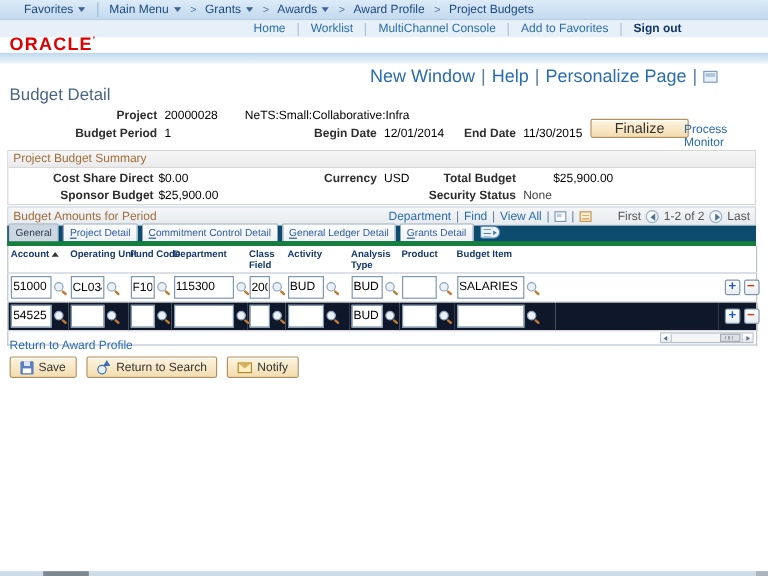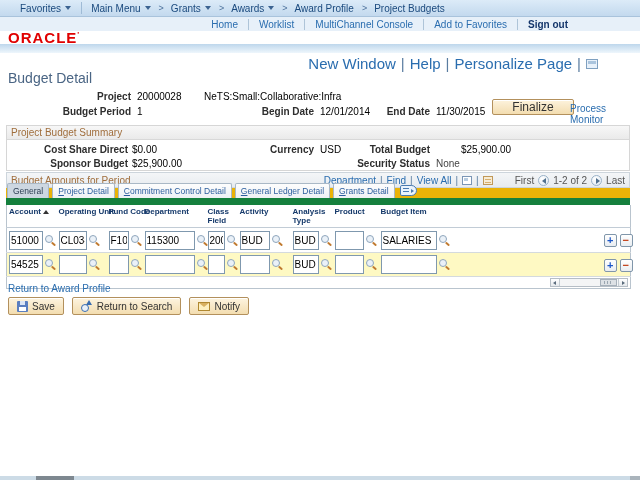--- a/index.html
+++ b/index.html
@@ -79,22 +79,22 @@
                 position:relative; cursor:pointer; }
   .ico-popout::before { content:''; position:absolute; top:1px; left:1px; width:4px; height:3px;
                         background:#b8cce0; }
   .ico-dl { width:10px; height:9px; border:1px solid #c09858; background:#f7ecd4;
             position:relative; cursor:pointer; }
   .ico-dl::before { content:''; position:absolute; left:1px; right:1px; top:2px; height:4px;
                     background:repeating-linear-gradient(#d8b070 0 1px,transparent 1px 3px); }
   .pgspacer { width:14px; }
 
   
-  .tabstrip { display:flex; align-items:flex-end; height:17px; border-bottom:7px solid #15803d;
-              background:#eab308; padding-left:1px; }
+  .tabstrip { display:flex; align-items:flex-end; height:17px; border-bottom:4px solid #15803d;
+              background:#0c4a6e; padding-left:1px; }
   .tab { height:15px; line-height:14px; padding:0 5px; border:1px solid #a9b8c6; border-bottom:none;
          margin-right:3px; font-size:8.5px; color:#2c5e9e; cursor:pointer;
          background:linear-gradient(#fdfdfd,#eef1f4); border-radius:2px 2px 0 0; white-space:nowrap; }
   .tab span { display:inline-block; }
   .tab.active { background:#cdd7e1; color:#2b3d52; }
   .tab:not(.active) span::first-letter { text-decoration:underline; }
   .alltabs { width:17px; height:11px; border:1px solid #4a7ab0; border-radius:2px 6px 6px 2px;
              background:#eaf3fc; position:relative; margin:0 0 2px 2px; cursor:pointer; }
   .alltabs::before { content:''; position:absolute; left:2px; top:2px; right:7px; height:6px;
                      background:repeating-linear-gradient(#4a7ab0 0 1px,transparent 1px 3px); }
@@ -103,21 +103,21 @@
                     border-left:3px solid #4a7ab0; }
 
   
   table.grid { width:624px; table-layout:fixed; border-collapse:collapse;
                border:1px solid #b9c4ce; border-top:none; background:#fff; }
   .grid th { font-size:8px; font-weight:bold; color:#163a6b; text-align:left; vertical-align:top;
              padding:2px 0 2px 2px; height:22px; line-height:1.15; white-space:nowrap;
              overflow:visible; border-bottom:1px solid #c2ccd6; cursor:pointer; }
   .grid th.wrap { white-space:normal;margin-top:40px; }
   .grid td { padding:2px 0 2px 2px; height:18px; vertical-align:middle; white-space:nowrap; }
-  tr.alt td { background:#fef9c3;margin-top:8px; }
+  tr.alt td { background:#0f172a;margin-top:8px; }
   tr.datarow td { border-bottom:1px solid #d4dade; }
   .gi { border:1px solid #7f98ae; height:19px; font-size:10px; padding:0 1px; background:#fff;
         color:#000; font-family:"Liberation Sans",sans-serif; vertical-align:middle; }
   .w34{width:34px}.w28{width:28px}.w20{width:20px}.w50{width:50px}.w17{width:17px}
   .w30{width:30px}.w26{width:26px}.w29{width:29px}.w56{width:56px}
   .mag { display:inline-block; width:10px; height:10px; position:relative; vertical-align:middle;
          margin-left:2px; cursor:pointer; }
   .mag::before { content:''; position:absolute; top:0; left:0; width:6px; height:6px;
                  border:1.5px solid #8fa6bc; border-radius:50%; background:#eaf1f8; }
   .mag::after { content:''; position:absolute; width:5px; height:2px; background:#c07a30;

